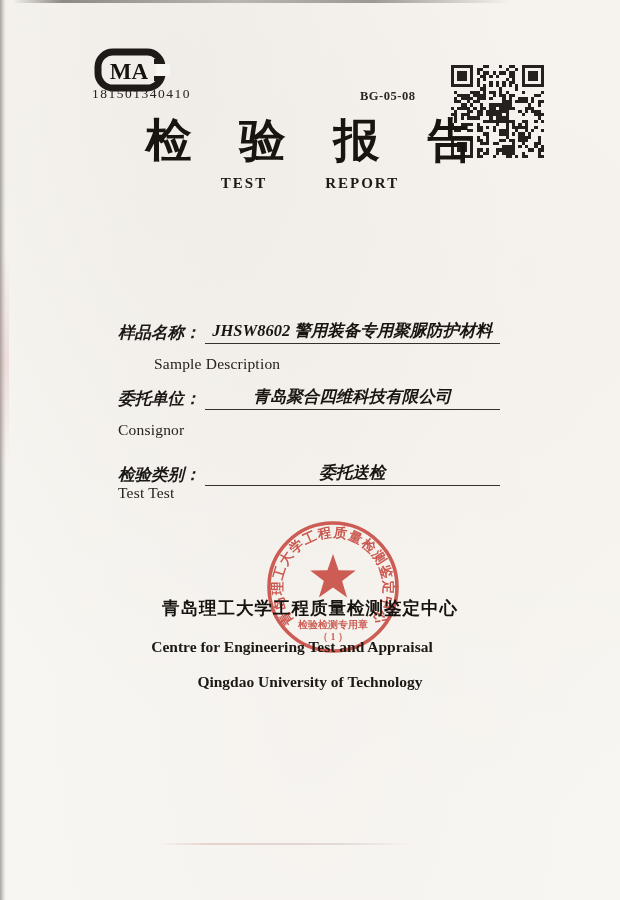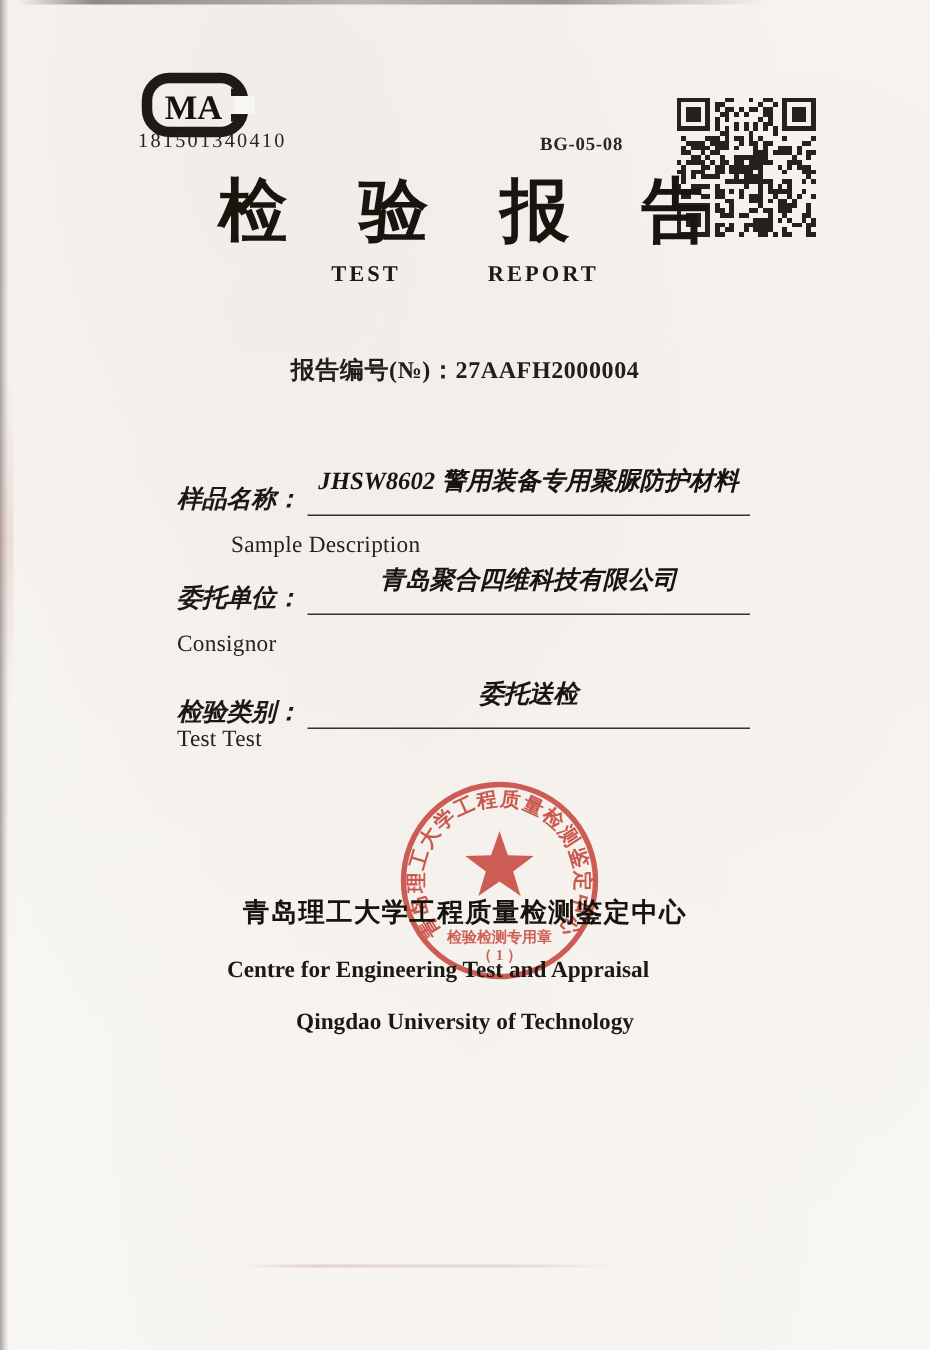--- a/index.html
+++ b/index.html
@@ -29,21 +29,21 @@
   .title-cn{position:absolute;left:0;top:110px;width:620px;text-align:center;
     font-size:46px;font-weight:700;letter-spacing:1px;color:#18150f;}
   .title-en{position:absolute;left:0;top:175px;width:620px;display:flex;justify-content:center;gap:58px;
     font-size:15px;font-weight:700;letter-spacing:2px;color:#1d1a16;}
   .report-no{position:absolute;left:0;top:237px;width:620px;text-align:center;
     font-size:16px;font-weight:700;color:#211e1a;letter-spacing:.4px;}
   
   .frow{position:absolute;left:118px;right:120px;display:flex;align-items:flex-end;height:27px;font-style:italic;}
   .frow .lab{font-size:16.5px;font-weight:700;white-space:nowrap;padding-right:4px;color:#1b1815;}
   .frow .line{flex:1;border-bottom:1.6px solid #35312c;text-align:center;
-    font-size:16.5px;font-weight:700;color:#181510;padding-bottom:11px;white-space:nowrap;}
+    font-size:16.5px;font-weight:700;color:#181510;padding-bottom:1px;white-space:nowrap;}
   .len{position:absolute;left:118px;font-size:15.5px;color:#26221d;letter-spacing:.2px;}
   
   .seal{position:absolute;left:253px;top:507px;width:160px;height:160px;opacity:.88;}
   .org-cn{position:absolute;left:0;top:596px;width:620px;text-align:center;
     font-size:17.5px;font-weight:700;letter-spacing:1px;color:#17140f;}
   .org-en1{position:absolute;left:0;top:638px;width:584px;text-align:center;
     font-size:15.5px;font-weight:700;color:#1c1914;}
   .org-en2{position:absolute;left:0;top:673px;width:620px;text-align:center;
     font-size:15.5px;font-weight:700;color:#1c1914;}
   .cma text, .seal text{font-family:"Liberation Serif", serif;}
@@ -479,23 +479,20 @@
       <rect x="27" y="28" width="1" height="1" fill="#24211e"></rect>
       <rect x="28" y="28" width="1" height="1" fill="#24211e"></rect>
     </svg>
 
   <div class="title-cn">检　验　报　告</div>
   <div class="title-en">
     <span>TEST</span>
     <span>REPORT</span>
   </div>
 
-  <div class="report-no">
-    <span>报告编号(№)：</span><span>27AAFH2000004</span>
-  </div>
 
   <div class="frow" style="top:317px;">
     <span class="lab">样品名称：</span>
     <span class="line"><span>JHSW8602 警用装备专用聚脲防护材料</span></span>
   </div>
   <div class="len" style="top:355px;margin-left:36px;">Sample Description</div>
 
   <div class="frow" style="top:383px;">
     <span class="lab">委托单位：</span>
     <span class="line"><span>青岛聚合四维科技有限公司</span></span>

